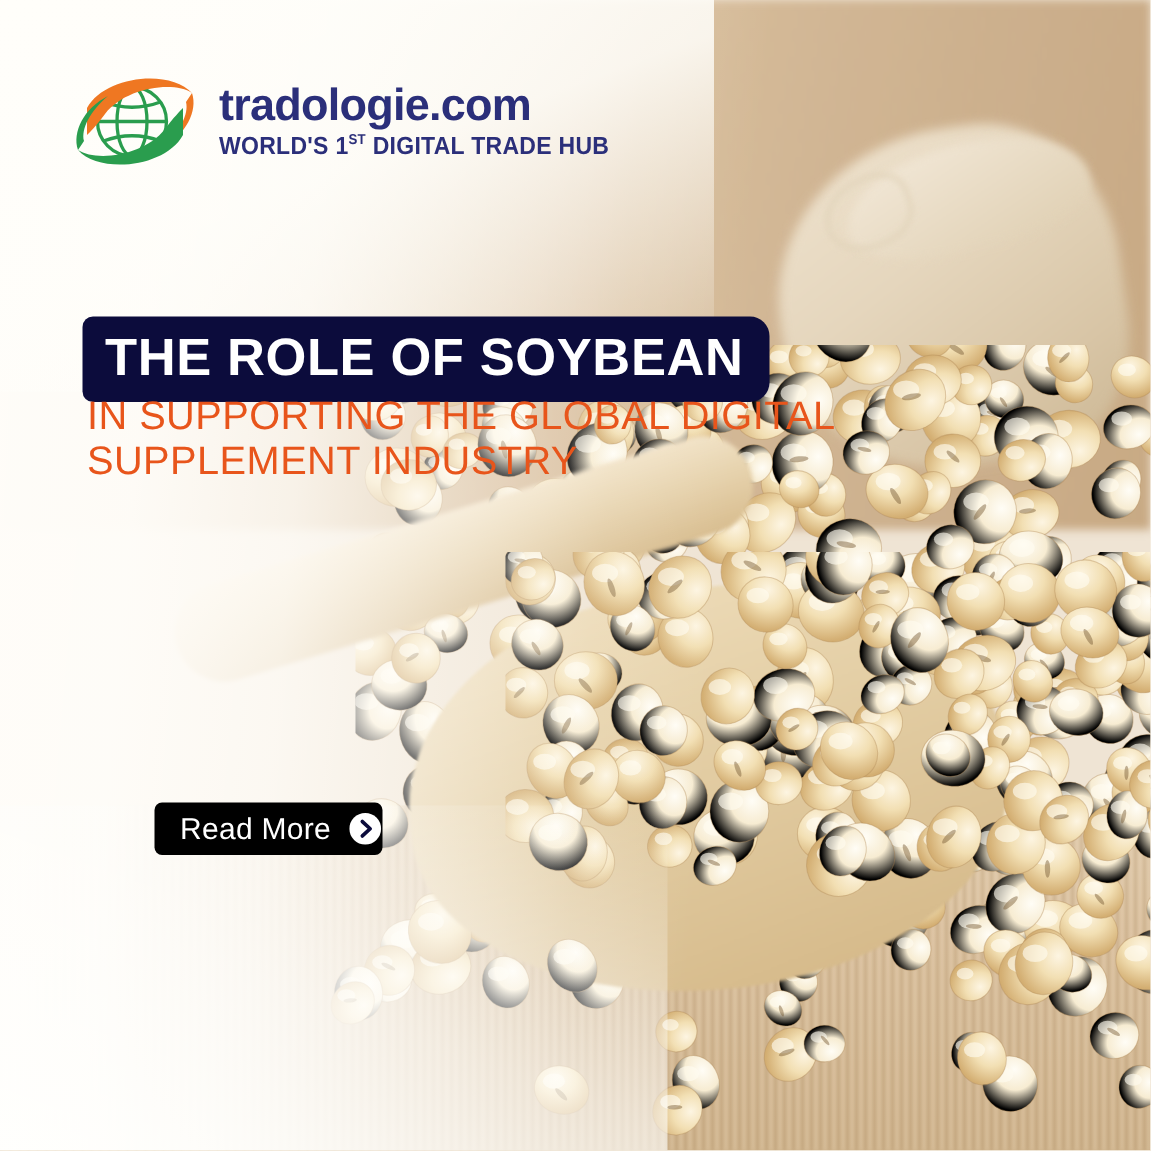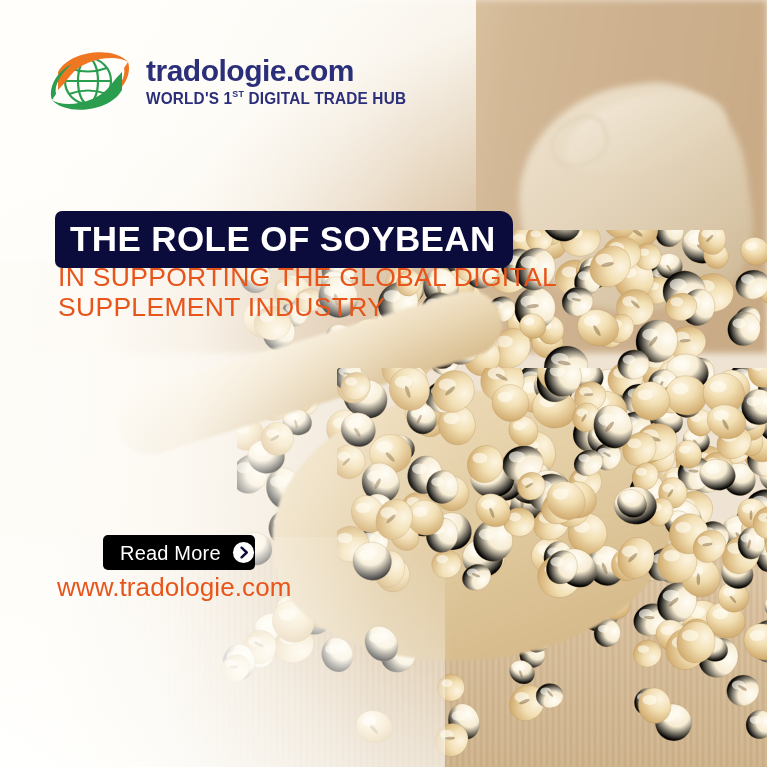--- a/index.html
+++ b/index.html
@@ -1342,15 +1342,14 @@
   <div class="subhead"><span class="sub-light">IN </span><span class="sub-bold">SUPPORTING </span><span class="sub-light">THE </span><span class="sub-bold">GLOBAL DIGITAL SUPPLEMENT INDUSTRY</span></div>
 
   <button class="cta">
     <span class="cta-label">Read More</span>
     <svg class="cta-arrow" viewBox="0 0 24 24">
       <circle cx="12" cy="12" r="11" fill="#ffffff"></circle>
       <path d="M10 7 L15.4 12 L10 17" fill="none" stroke="#0c0c3c" stroke-width="2.6" stroke-linecap="round" stroke-linejoin="round"></path>
     </svg>
   </button>
 
-  <a class="site-url" href="#">www.tradologie.com</a>
 
 </div>
 
 </body></html>

